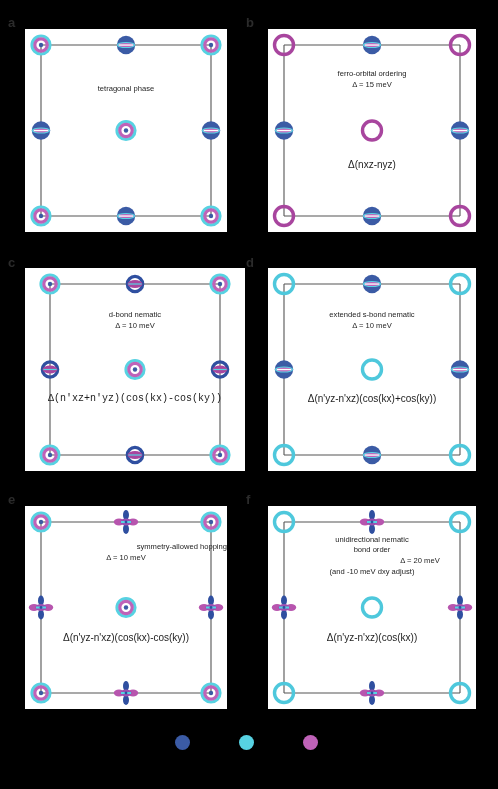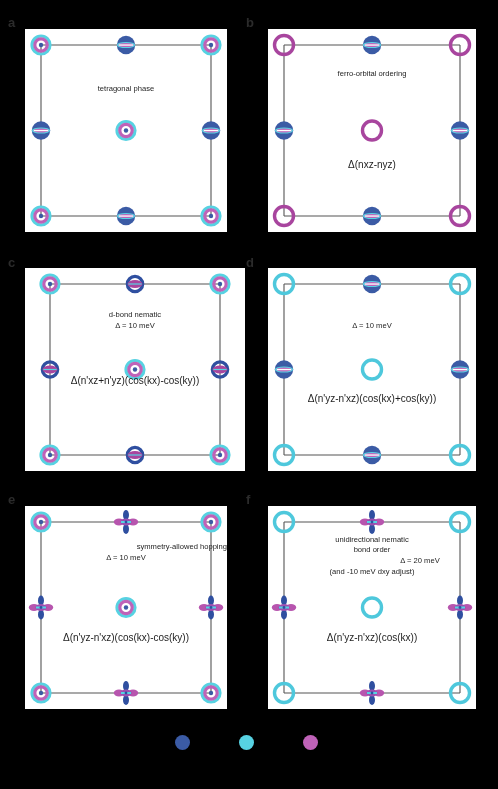--- a/index.html
+++ b/index.html
@@ -160,20 +160,21 @@
         <use href="#mk-blue-striped-b" x="104" y="16"></use>
         <use href="#mk-blue-striped-b" x="104" y="187"></use>
         <use href="#mk-blue-striped-b" x="16" y="101.5"></use>
         <use href="#mk-blue-striped-b" x="192" y="101.5"></use>
       </g>
       <g>
         <use href="#mk-ring-mag" x="104" y="101.5"></use>
       </g>
     </svg>
     <div class="caption" style="top:40px;">ferro-orbital ordering</div>
+    <div class="caption" style="top:51px;">Δ = 15 meV</div>
     <div class="formula" style="top:130px;">Δ(nxz-nyz)</div>
   </div>
 
   <div class="panel-letter" style="left:8px; top:256px;">c</div>
   <div class="panel" style="left:25px; top:268px; width:220px; height:203px;">
     <svg class="lattice" viewBox="0 0 202 203">
       <defs>
         <g id="mk-ring-cm-c">
           <circle cx="0" cy="0" r="9" fill="none" stroke="#57d2e2" stroke-width="3.2"></circle>
           <circle cx="0" cy="0" r="6.2" fill="none" stroke="#bf62b8" stroke-width="3.2"></circle>
@@ -202,21 +203,21 @@
         <use href="#mk-bluering-mag" x="101" y="187"></use>
         <use href="#mk-bluering-mag" x="16" y="101.5"></use>
         <use href="#mk-bluering-mag" x="186" y="101.5"></use>
       </g>
       <g>
         <use href="#mk-ring-cm-c" x="101" y="101.5"></use>
       </g>
     </svg>
     <div class="caption" style="top:42px;">d-bond nematic</div>
     <div class="caption" style="top:53px;">Δ = 10 meV</div>
-    <div class="formula" style="top:107px;">Δ(n'xz+n'yz)(cos(kx)-cos(ky))</div>
+    <div class="formula" style="top:125px;font-family:Liberation Mono, monospace;">Δ(n'xz+n'yz)(cos(kx)-cos(ky))</div>
   </div>
 
   <div class="panel-letter" style="left:246px; top:256px;">d</div>
   <div class="panel" style="left:268px; top:268px; width:208px; height:203px;">
     <svg class="lattice" viewBox="0 0 208 203">
       <defs>
         <g id="mk-ring-cyan">
           <circle cx="0" cy="0" r="9.5" fill="none" stroke="#4ec8dc" stroke-width="3.4"></circle>
         </g>
         <g id="mk-blue-striped-d">
@@ -241,20 +242,21 @@
       <g>
         <use href="#mk-blue-striped-d" x="104" y="16"></use>
         <use href="#mk-blue-striped-d" x="104" y="187"></use>
         <use href="#mk-blue-striped-d" x="16" y="101.5"></use>
         <use href="#mk-blue-striped-d" x="192" y="101.5"></use>
       </g>
       <g>
         <use href="#mk-ring-cyan" x="104" y="101.5"></use>
       </g>
     </svg>
+    <div class="caption" style="top:42px;">extended s-bond nematic</div>
     <div class="caption" style="top:53px;">Δ = 10 meV</div>
     <div class="formula" style="top:125px;">Δ(n'yz-n'xz)(cos(kx)+cos(ky))</div>
   </div>
 
   <div class="panel-letter" style="left:8px; top:493px;">e</div>
   <div class="panel" style="left:25px; top:506px; width:202px; height:203px;">
     <svg class="lattice" viewBox="0 0 202 203">
       <defs>
         <g id="mk-ring-cm-e">
           <circle cx="0" cy="0" r="9" fill="none" stroke="#57d2e2" stroke-width="3.2"></circle>

